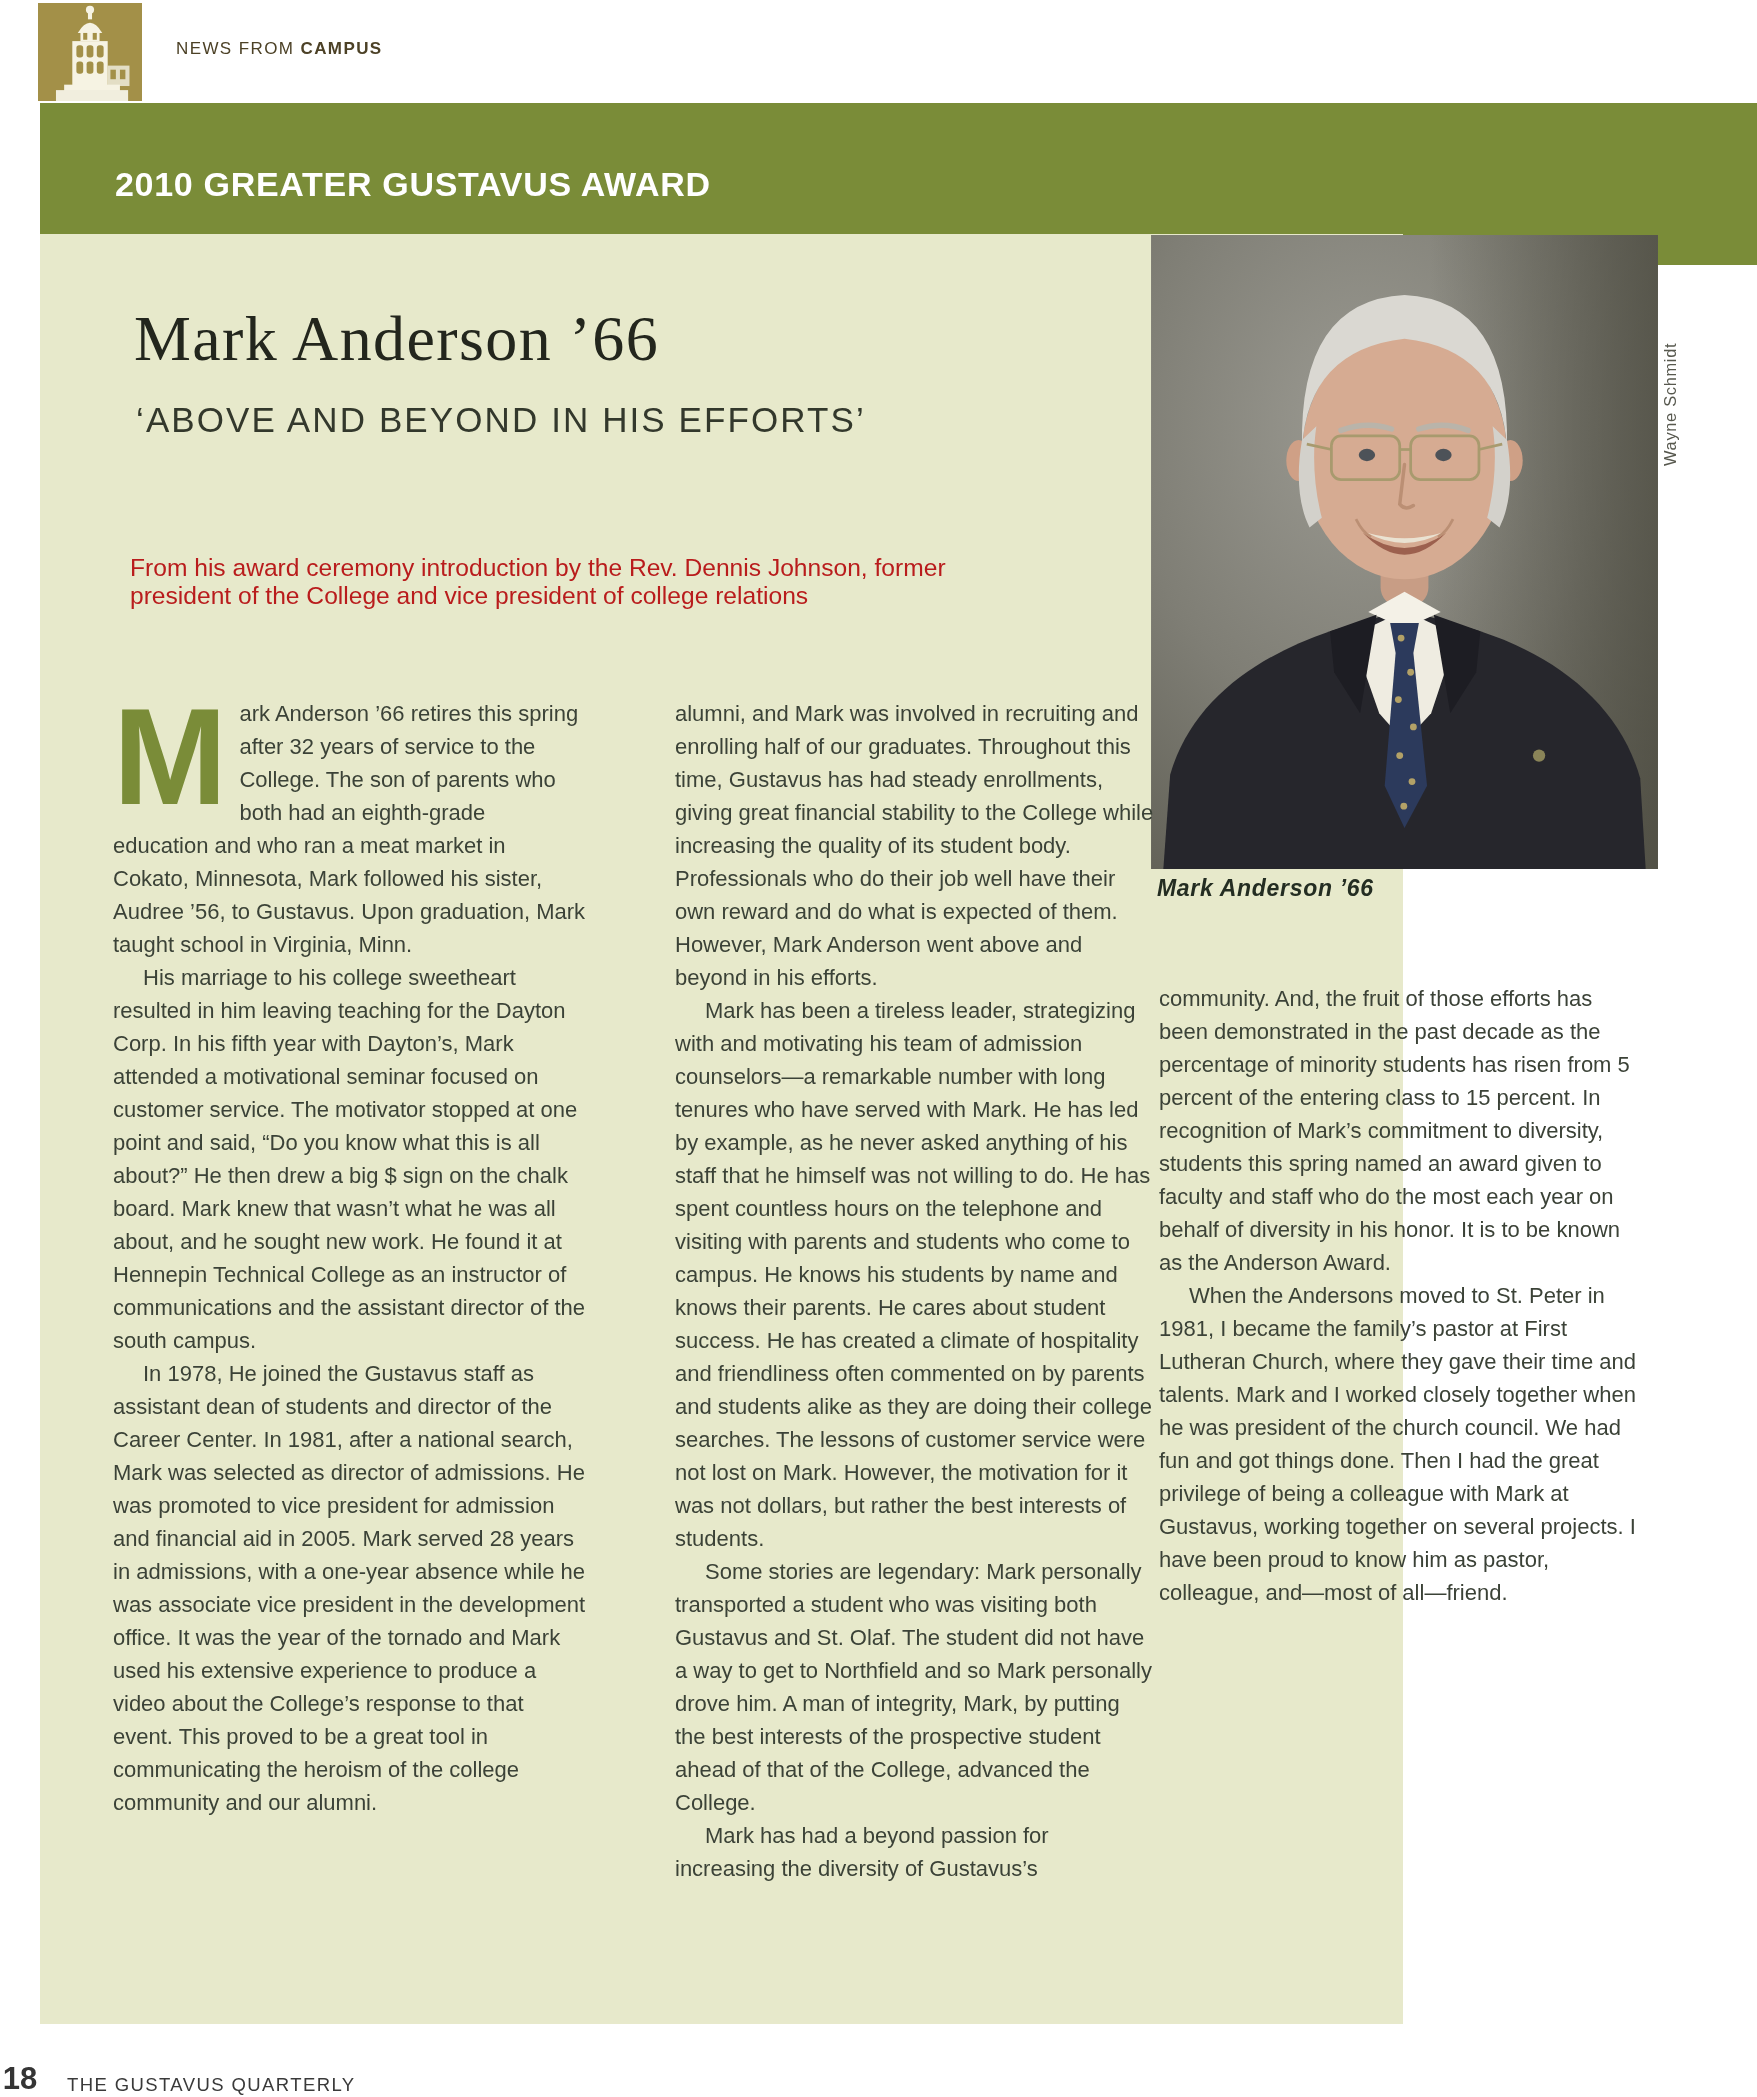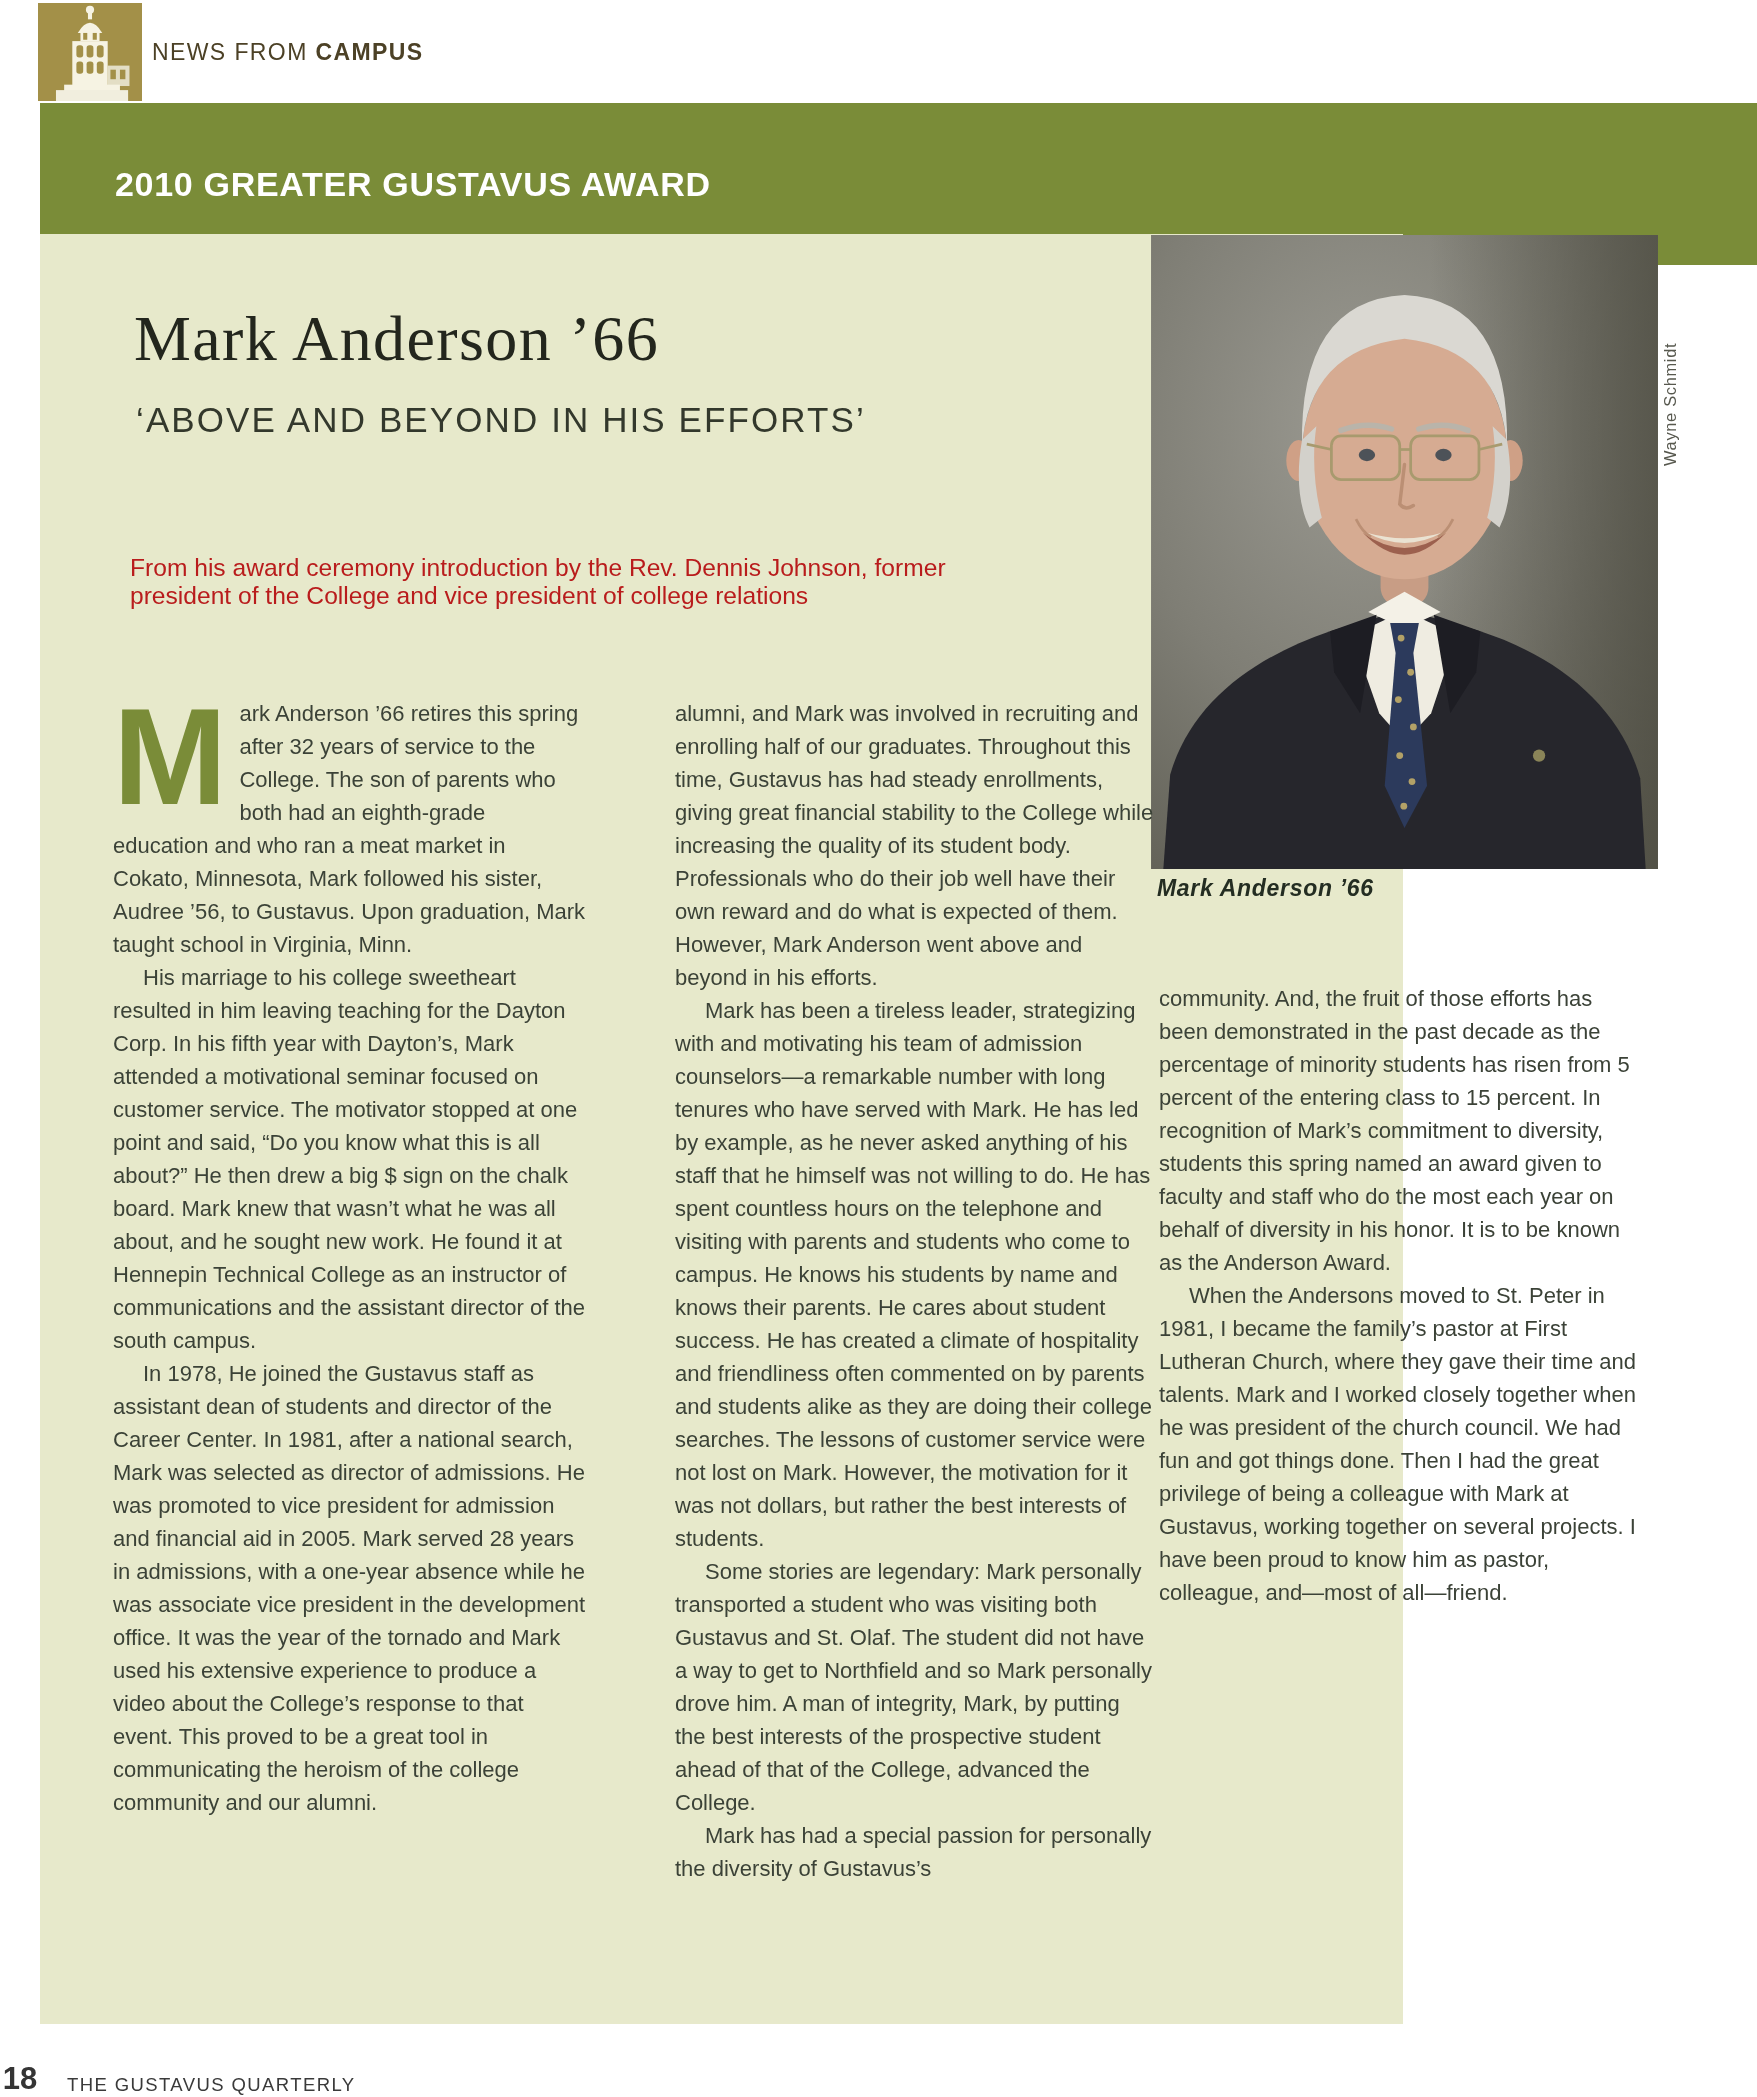--- a/index.html
+++ b/index.html
@@ -2,21 +2,21 @@
 <html style="--banner-green: #7a8c38; --logo-gold: #a39048; --cream: #e7e9cb; --body-text: #3b4237; --kicker-brown: #4c4126;font-size:11px"><head>
 <meta charset="utf-8">
 <style>
   html,body{margin:0;padding:0;background:#ffffff;}
   .page{
     position:relative;width:1757px;height:2097px;background:#ffffff;overflow:hidden;
     font-family:"Liberation Sans",sans-serif;
   }
   
   .logo-box{position:absolute;left:38px;top:2.7px;width:104px;height:98px;background:var(--logo-gold,#a39048);}
-  .kicker{position:absolute;left:152px;top:39px;font-size:23px;letter-spacing:1.4px;color:var(--kicker-brown,#4c4126);white-space:nowrap;}
+  .kicker{position:absolute;left:176px;top:39px;font-size:17px;letter-spacing:1.4px;color:var(--kicker-brown,#4c4126);white-space:nowrap;}
   .kicker .bold{font-weight:700;}
   
   .banner{position:absolute;left:40px;top:103px;width:1717px;height:162px;background:var(--banner-green,#7a8c38);}
   .banner-title{position:absolute;left:75px;top:50%;transform:translateY(-50%);font-size:34px;font-weight:700;color:#ffffff;letter-spacing:0.7px;white-space:nowrap;}
   
   .content{position:absolute;left:40px;top:234px;width:1363px;height:1790px;background:var(--cream,#e7e9cb);}
   .headline{position:absolute;left:94px;top:68px;font-family:"Liberation Serif",serif;font-weight:400;font-size:64px;letter-spacing:1.4px;color:#23261d;white-space:nowrap;}
   .subhead{position:absolute;left:96px;top:166px;font-size:35px;letter-spacing:2.1px;color:#33382c;white-space:nowrap;}
   .intro{position:absolute;left:90px;top:320px;width:923px;font-size:24.6px;font-weight:400;line-height:28px;color:#b91c1c;}
   
@@ -157,21 +157,21 @@
 
     <div class="col col-1">
         <p class=""><span class="dropcap">M</span>ark Anderson ’66 retires this spring after 32 years of service to the College. The son of parents who both had an eighth-grade education and who ran a meat market in Cokato, Minnesota, Mark followed his sister, Audree ’56, to Gustavus. Upon graduation, Mark taught school in Virginia, Minn.</p>
         <p class="ind">His marriage to his college sweetheart resulted in him leaving teaching for the Dayton Corp. In his fifth year with Dayton’s, Mark attended a motivational seminar focused on customer service. The motivator stopped at one point and said, “Do you know what this is all about?” He then drew a big $ sign on the chalk board. Mark knew that wasn’t what he was all about, and he sought new work. He found it at Hennepin Technical College as an instructor of communications and the assistant director of the south campus.</p>
         <p class="ind">In 1978, He joined the Gustavus staff as assistant dean of students and director of the Career Center. In 1981, after a national search, Mark was selected as director of admissions. He was promoted to vice president for admission and financial aid in 2005. Mark served 28 years in admissions, with a one-year absence while he was associate vice president in the development office. It was the year of the tornado and Mark used his extensive experience to produce a video about the College’s response to that event. This proved to be a great tool in communicating the heroism of the college community and our alumni.</p>
       </div>
     <div class="col col-2">
         <p class="">alumni, and Mark was involved in recruiting and enrolling half of our graduates. Throughout this time, Gustavus has had steady enrollments, giving great financial stability to the College while increasing the quality of its student body. Professionals who do their job well have their own reward and do what is expected of them. However, Mark Anderson went above and beyond in his efforts.</p>
         <p class="ind">Mark has been a tireless leader, strategizing with and motivating his team of admission counselors—a remarkable number with long tenures who have served with Mark. He has led by example, as he never asked anything of his staff that he himself was not willing to do. He has spent countless hours on the telephone and visiting with parents and students who come to campus. He knows his students by name and knows their parents. He cares about student success. He has created a climate of hospitality and friendliness often commented on by parents and students alike as they are doing their college searches. The lessons of customer service were not lost on Mark. However, the motivation for it was not dollars, but rather the best interests of students.</p>
         <p class="ind">Some stories are legendary: Mark personally transported a student who was visiting both Gustavus and St. Olaf. The student did not have a way to get to Northfield and so Mark personally drove him. A man of integrity, Mark, by putting the best interests of the prospective student ahead of that of the College, advanced the College.</p>
-        <p class="ind">Mark has had a special passion for personally the diversity of Gustavus’s</p>
+        <p class="ind">Mark has had a beyond passion for increasing the diversity of Gustavus’s</p>
       </div>
     <div class="col col-3">
         <p class="">community. And, the fruit of those efforts has been demonstrated in the past decade as the percentage of minority students has risen from 5 percent of the entering class to 15 percent. In recognition of Mark’s commitment to diversity, students this spring named an award given to faculty and staff who do the most each year on behalf of diversity in his honor. It is to be known as the Anderson Award.</p>
         <p class="ind">When the Andersons moved to St. Peter in 1981, I became the family’s pastor at First Lutheran Church, where they gave their time and talents. Mark and I worked closely together when he was president of the church council. We had fun and got things done. Then I had the great privilege of being a colleague with Mark at Gustavus, working together on several projects. I have been proud to know him as pastor, colleague, and—most of all—friend.</p>
       </div>
   </div>
 
   <div class="page-num">18</div>
   <div class="footer-mag">THE GUSTAVUS QUARTERLY</div>
 </div>

